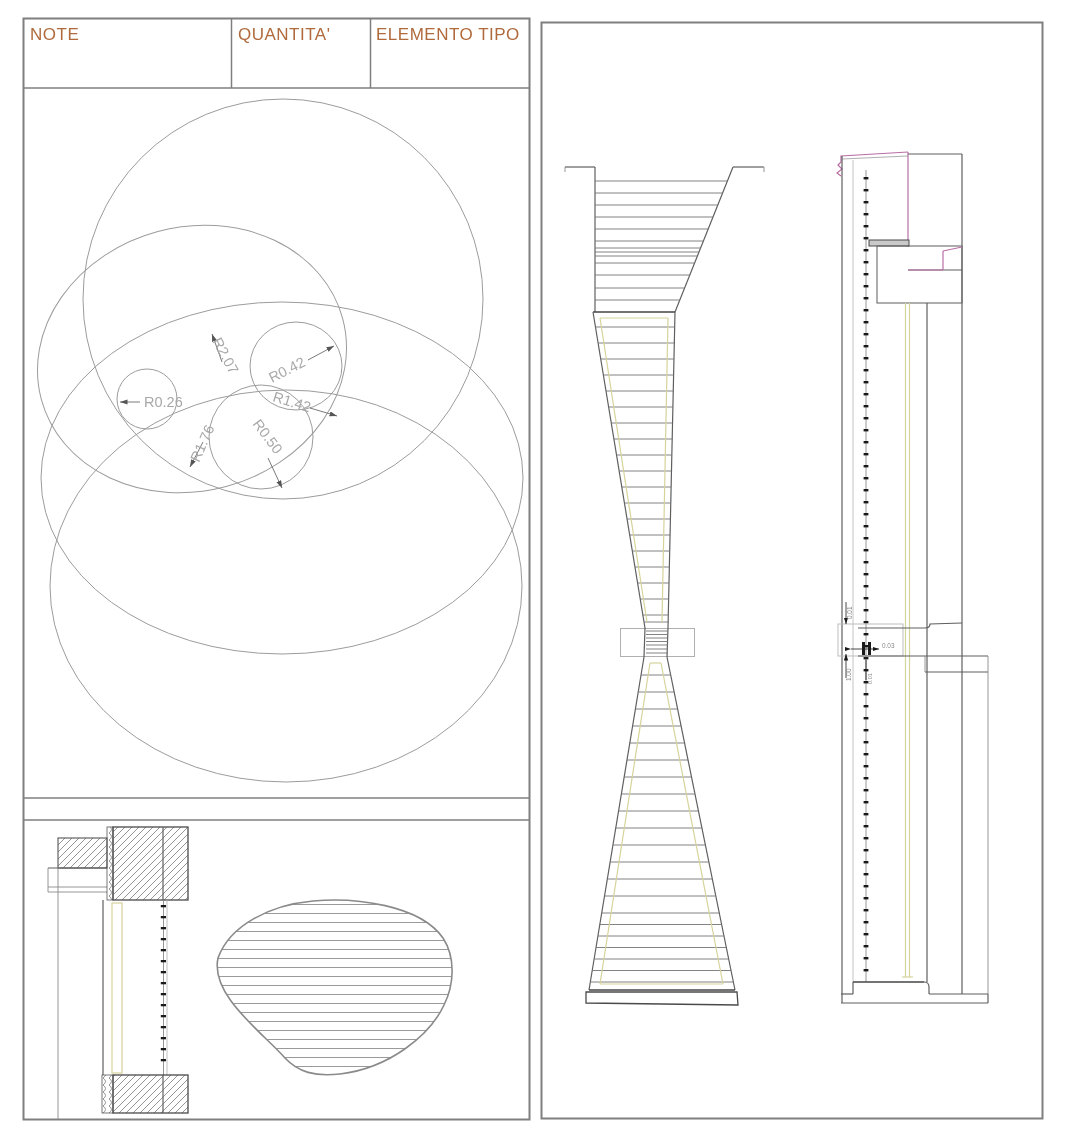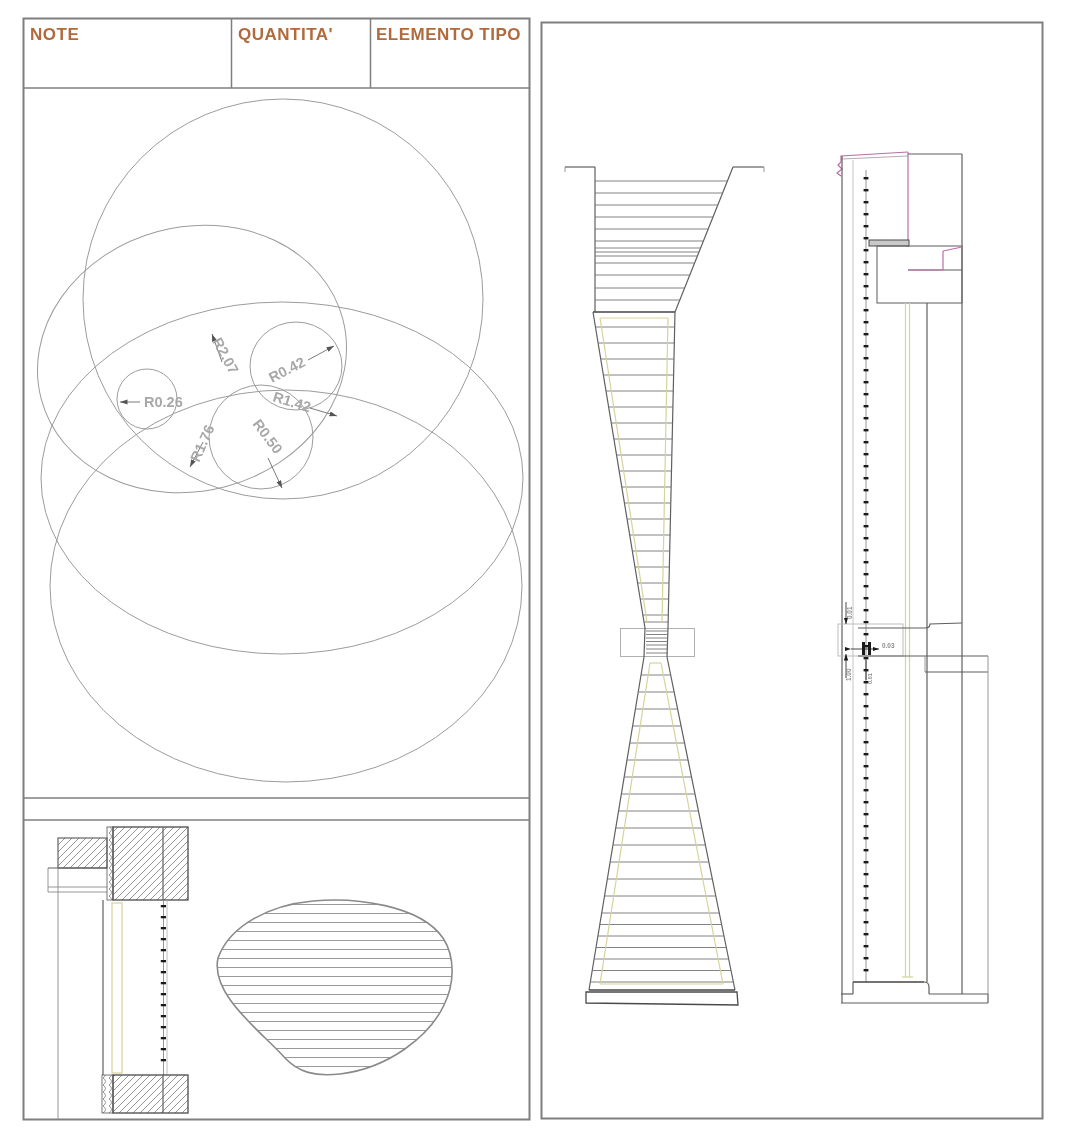--- a/index.html
+++ b/index.html
@@ -1,17 +1,17 @@
 <!DOCTYPE html>
 <html><head>
 <meta charset="utf-8">
 <style>
   html,body{margin:0;padding:0;background:#ffffff;}
   #stage{position:relative;width:1068px;height:1136px;background:#fff;overflow:hidden;
-         font-family:"Liberation Sans",sans-serif;font-weight:bold;}
+         font-family:"Liberation Sans",sans-serif;}
   svg{position:absolute;left:0;top:0;}
   text{font-family:"Liberation Sans",sans-serif;}
   .hdr{fill:#b06a3c;font-size:17px;letter-spacing:.5px;}
   .rlab{fill:#a8a8a8;font-size:14.5px;}
   .dim{fill:#8a8a8a;font-size:6.4px;}
   .dimsm{fill:#8a8a8a;font-size:5.6px;}
   .edge{stroke:#5f5f5f;stroke-width:1.2;fill:none;}
   .edgebold{stroke:#454545;stroke-width:1.5;fill:none;}
   .thin{stroke:#8a8a8a;stroke-width:.9;fill:none;}
   .arc{stroke:#9c9c9c;stroke-width:1;fill:none;}

